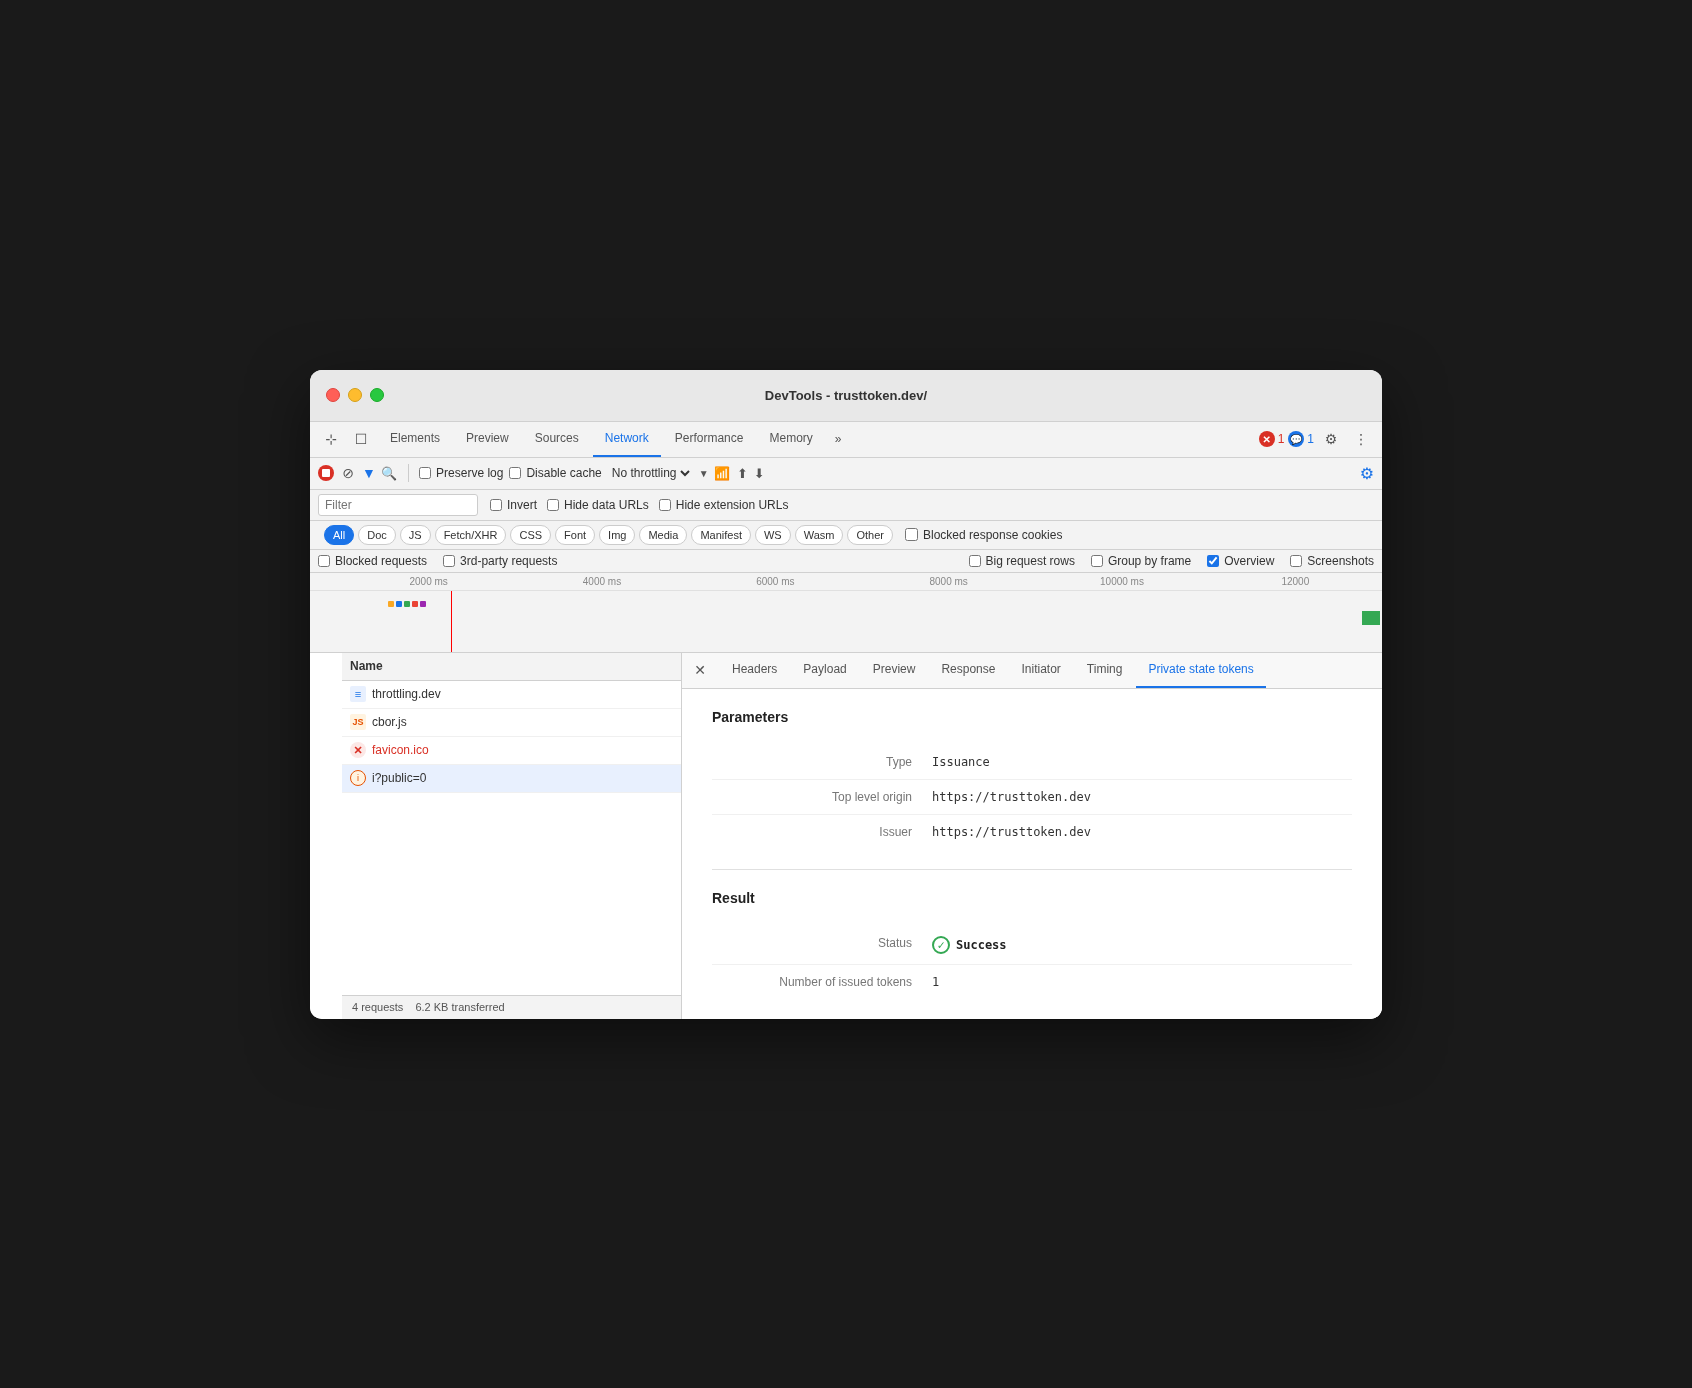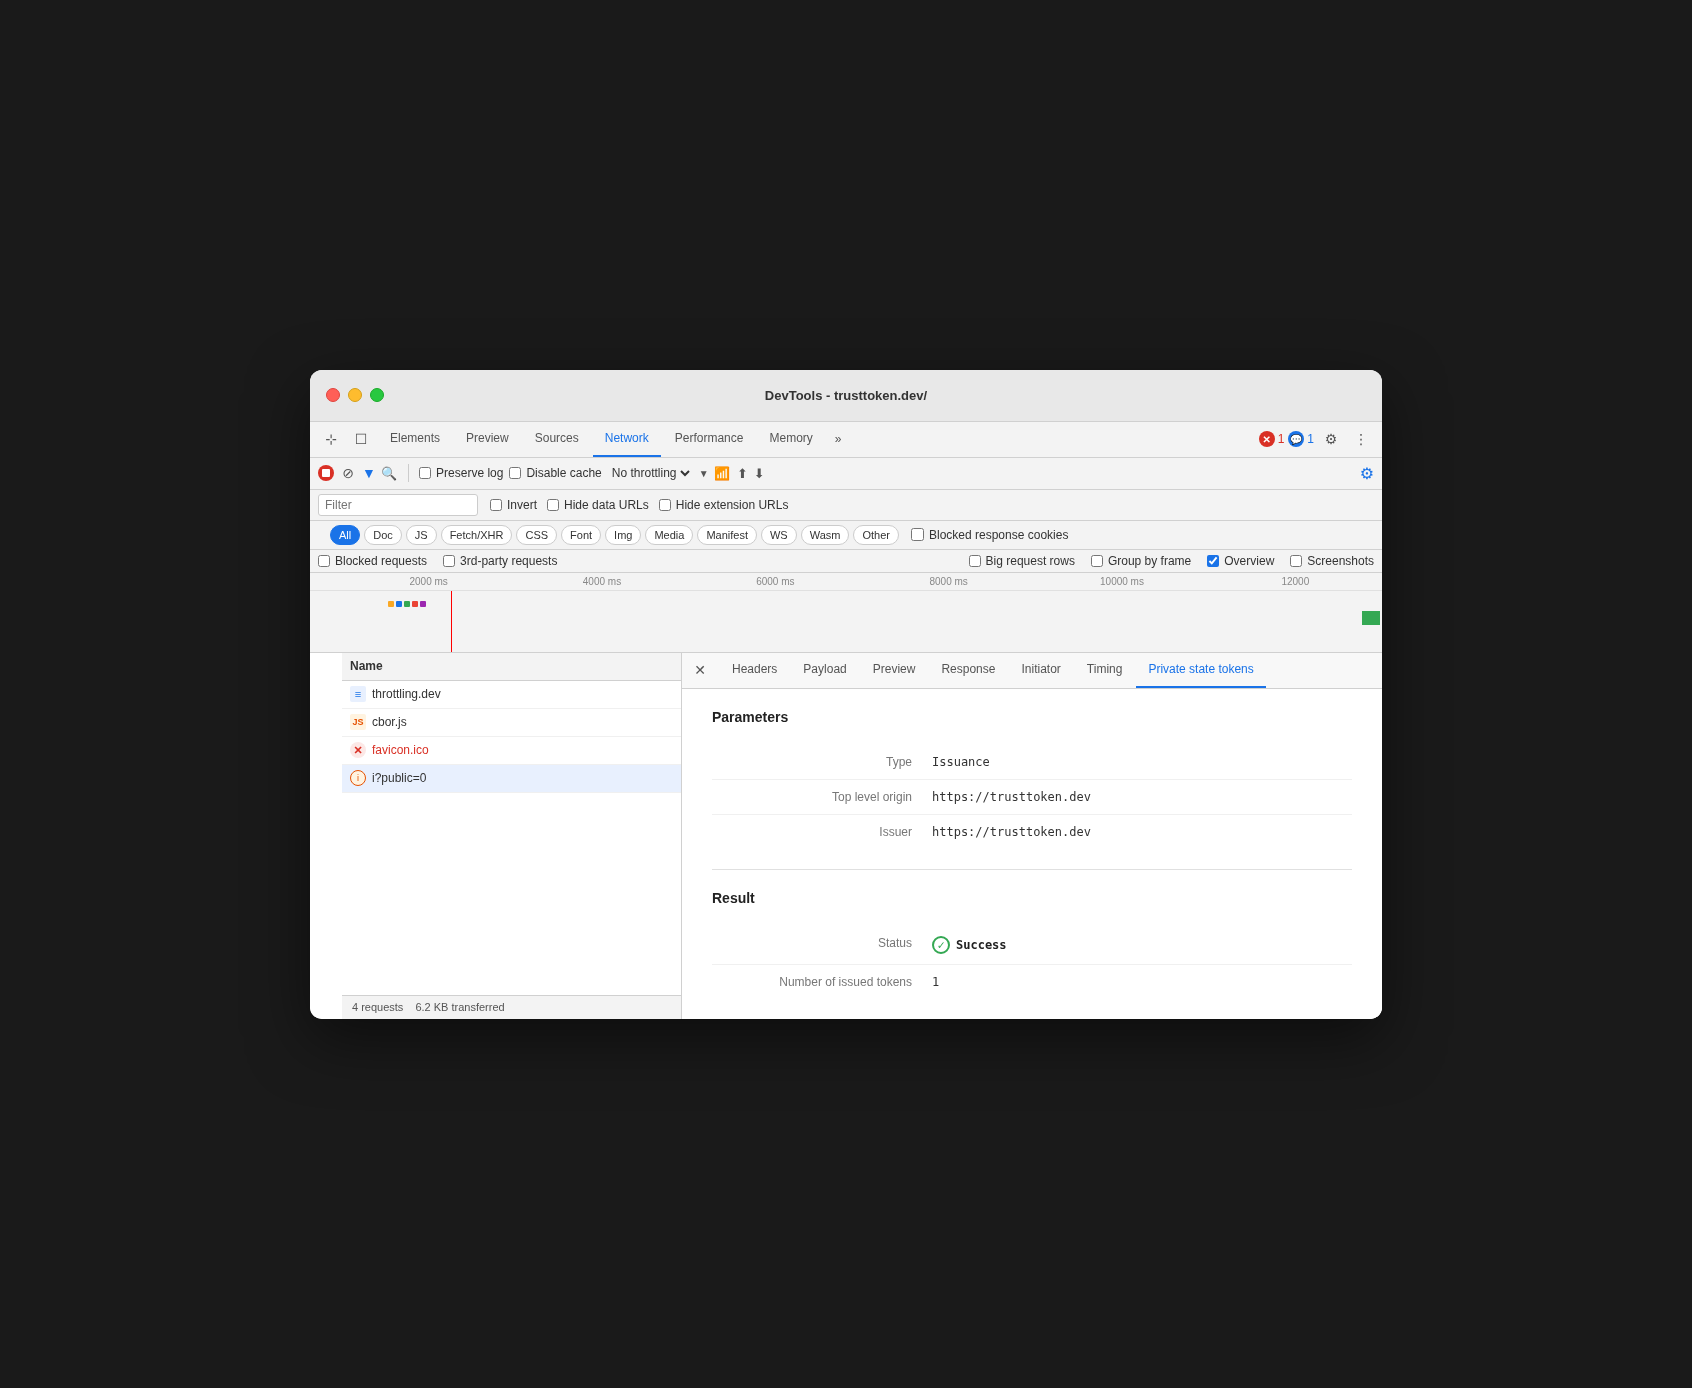--- a/index.html
+++ b/index.html
@@ -242,21 +242,21 @@
     .filter-options {
       display: flex;
       align-items: center;
       gap: 10px;
     }
     .type-filters {
       background: #f3f3f3;
       border-bottom: 1px solid #d0d0d0;
       display: flex;
       align-items: center;
-      padding: 4px 20px;
+      padding: 4px 14px;
       gap: 4px;
       flex-wrap: wrap;
     }
     .type-btn {
       height: 20px;
       padding: 0 8px;
       font-size: 11px;
       border: 1px solid #ccc;
       border-radius: 10px;
       background: white;

